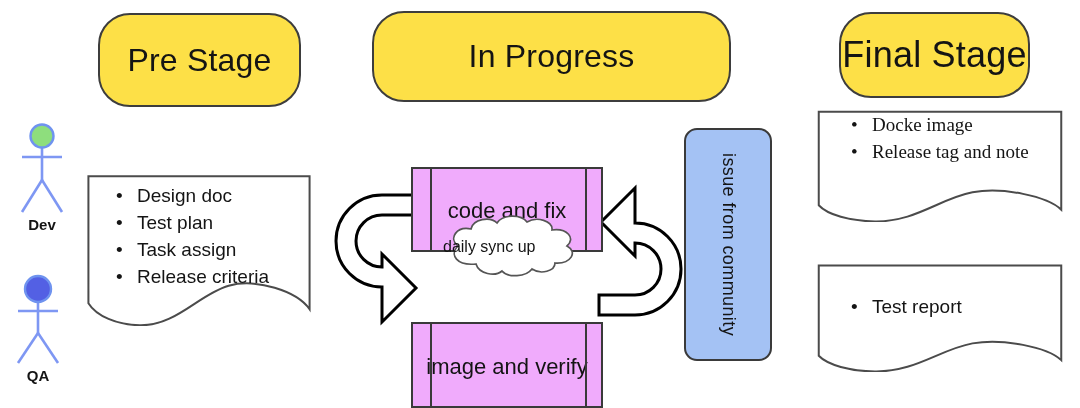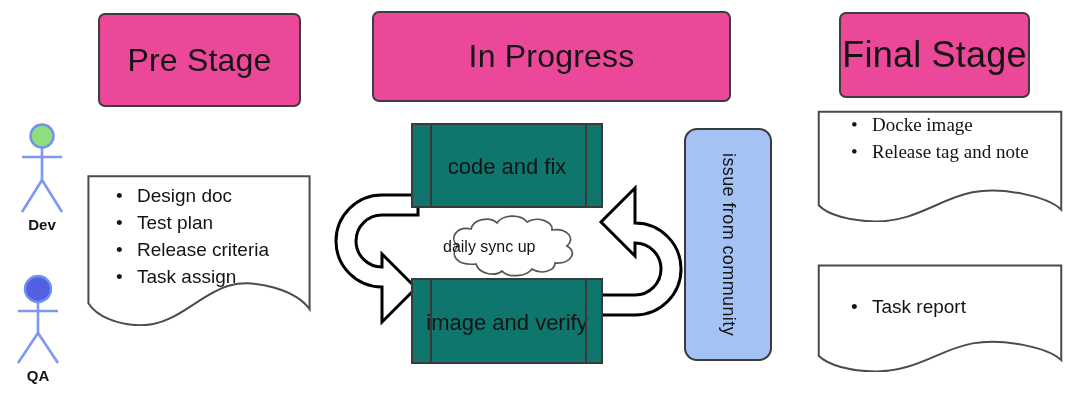--- a/index.html
+++ b/index.html
@@ -4,40 +4,40 @@
 <style>
   html,body { margin:0; padding:0; background:#fff; }
   .canvas {
     position:relative; width:1080px; height:408px; background:#ffffff;
     font-family:"Liberation Sans", sans-serif; color:#141414; overflow:hidden;
   }
   .abs { position:absolute; }
 
   
   .stage-title {
-    background:#ec4899; border:2.5px solid #3d3d3d; border-radius:7px;
+    background:#fde047; border:2.5px solid #3d3d3d; border-radius:32px;
     display:flex; align-items:center; justify-content:center;
     font-size:32px; letter-spacing:0.2px; z-index:2;
   }
   .stage-title.final { font-size:36px; }
 
   
   .doc { z-index:2; }
   .doc svg { position:absolute; left:0; top:0; width:100%; height:100%; }
   .doc path { fill:#ffffff; stroke:#4b4b4b; stroke-width:2; vector-effect:non-scaling-stroke; }
   .doc-list { position:absolute; margin:0; padding:0; list-style:none; font-size:19px; line-height:27px; }
   .doc-list li { display:flex; align-items:flex-start; }
   .doc-list li::before { content:"\2022"; flex:0 0 21px; width:21px; }
   .wrap-160 { display:inline-block; width:160px; }
 
   
   .proc {
-    background:#0f766e; border:2px solid #3a3a3a; z-index:2;
+    background:#f0abfc; border:2px solid #3a3a3a; z-index:2;
     display:flex; align-items:center; justify-content:center;
-    font-size:22px; padding-top:3px; box-sizing:border-box;
+    font-size:22px; padding-top:3px; box-sizing:border-box;margin-top:44px;
   }
   .proc .bar-l, .proc .bar-r { position:absolute; top:0; bottom:0; width:0; border-left:2px solid #3a3a3a; }
   .proc .bar-l { left:17px; }
   .proc .bar-r { right:14px; }
 
   
   .cloud { z-index:3; }
   .cloud svg { position:absolute; left:0; top:0; width:100%; height:100%; }
   .cloud path { fill:#ffffff; stroke:#555; stroke-width:1.7; vector-effect:non-scaling-stroke; }
   .cloud .cloud-label {
@@ -107,24 +107,24 @@
       <path d="M1.5,1.5 L98.5,1.5 L98.5,89 C93,77 75,68.5 63,73.5 C50,79 40,100 24,99.5 C14,99.2 5,93.5 1.5,85 Z"></path>
     </svg>
     <ul class="doc-list" style="left:31px; top:8px;">
       <li>
           <span>Design doc</span>
         </li>
       <li>
           <span>Test plan</span>
         </li>
       <li>
-          <span>Release criteria</span>
+          <span>Task assign</span>
         </li>
       <li>
-          <span>Task assign</span>
+          <span>Release criteria</span>
         </li>
     </ul>
   </div>
 
   <svg class="abs loop-arrow" style="left:332px; top:188px;" width="95" height="140" viewBox="0 0 95 140">
     <path d="M 86 7 L 50 7 A 46 46 0 0 0 50 99 L 50 134 L 84 100 L 50 66 L 50 79 A 26 26 0 0 1 50 27 L 86 27 Z"></path>
   </svg>
   <svg class="abs loop-arrow" style="left:590px; top:182px;" width="95" height="140" viewBox="0 0 95 140">
     <g transform="rotate(180 47.5 70)">
       <path d="M 86 7 L 50 7 A 46 46 0 0 0 50 99 L 50 134 L 84 100 L 50 66 L 50 79 A 26 26 0 0 1 50 27 L 86 27 Z"></path>
@@ -166,18 +166,18 @@
         </li>
     </ul>
   </div>
 
   <div class="abs doc" style="left:815px; top:264px; width:250px; height:108px;">
     <svg viewBox="0 0 100 100" preserveAspectRatio="none">
       <path d="M1.5,1.5 L98.5,1.5 L98.5,89 C93,77 75,68.5 63,73.5 C50,79 40,100 24,99.5 C14,99.2 5,93.5 1.5,85 Z"></path>
     </svg>
     <ul class="doc-list" style="left:36px; top:29px;">
       <li>
-          <span>Task report</span>
+          <span>Test report</span>
         </li>
     </ul>
   </div>
 
 </div>
 
 </body></html>

